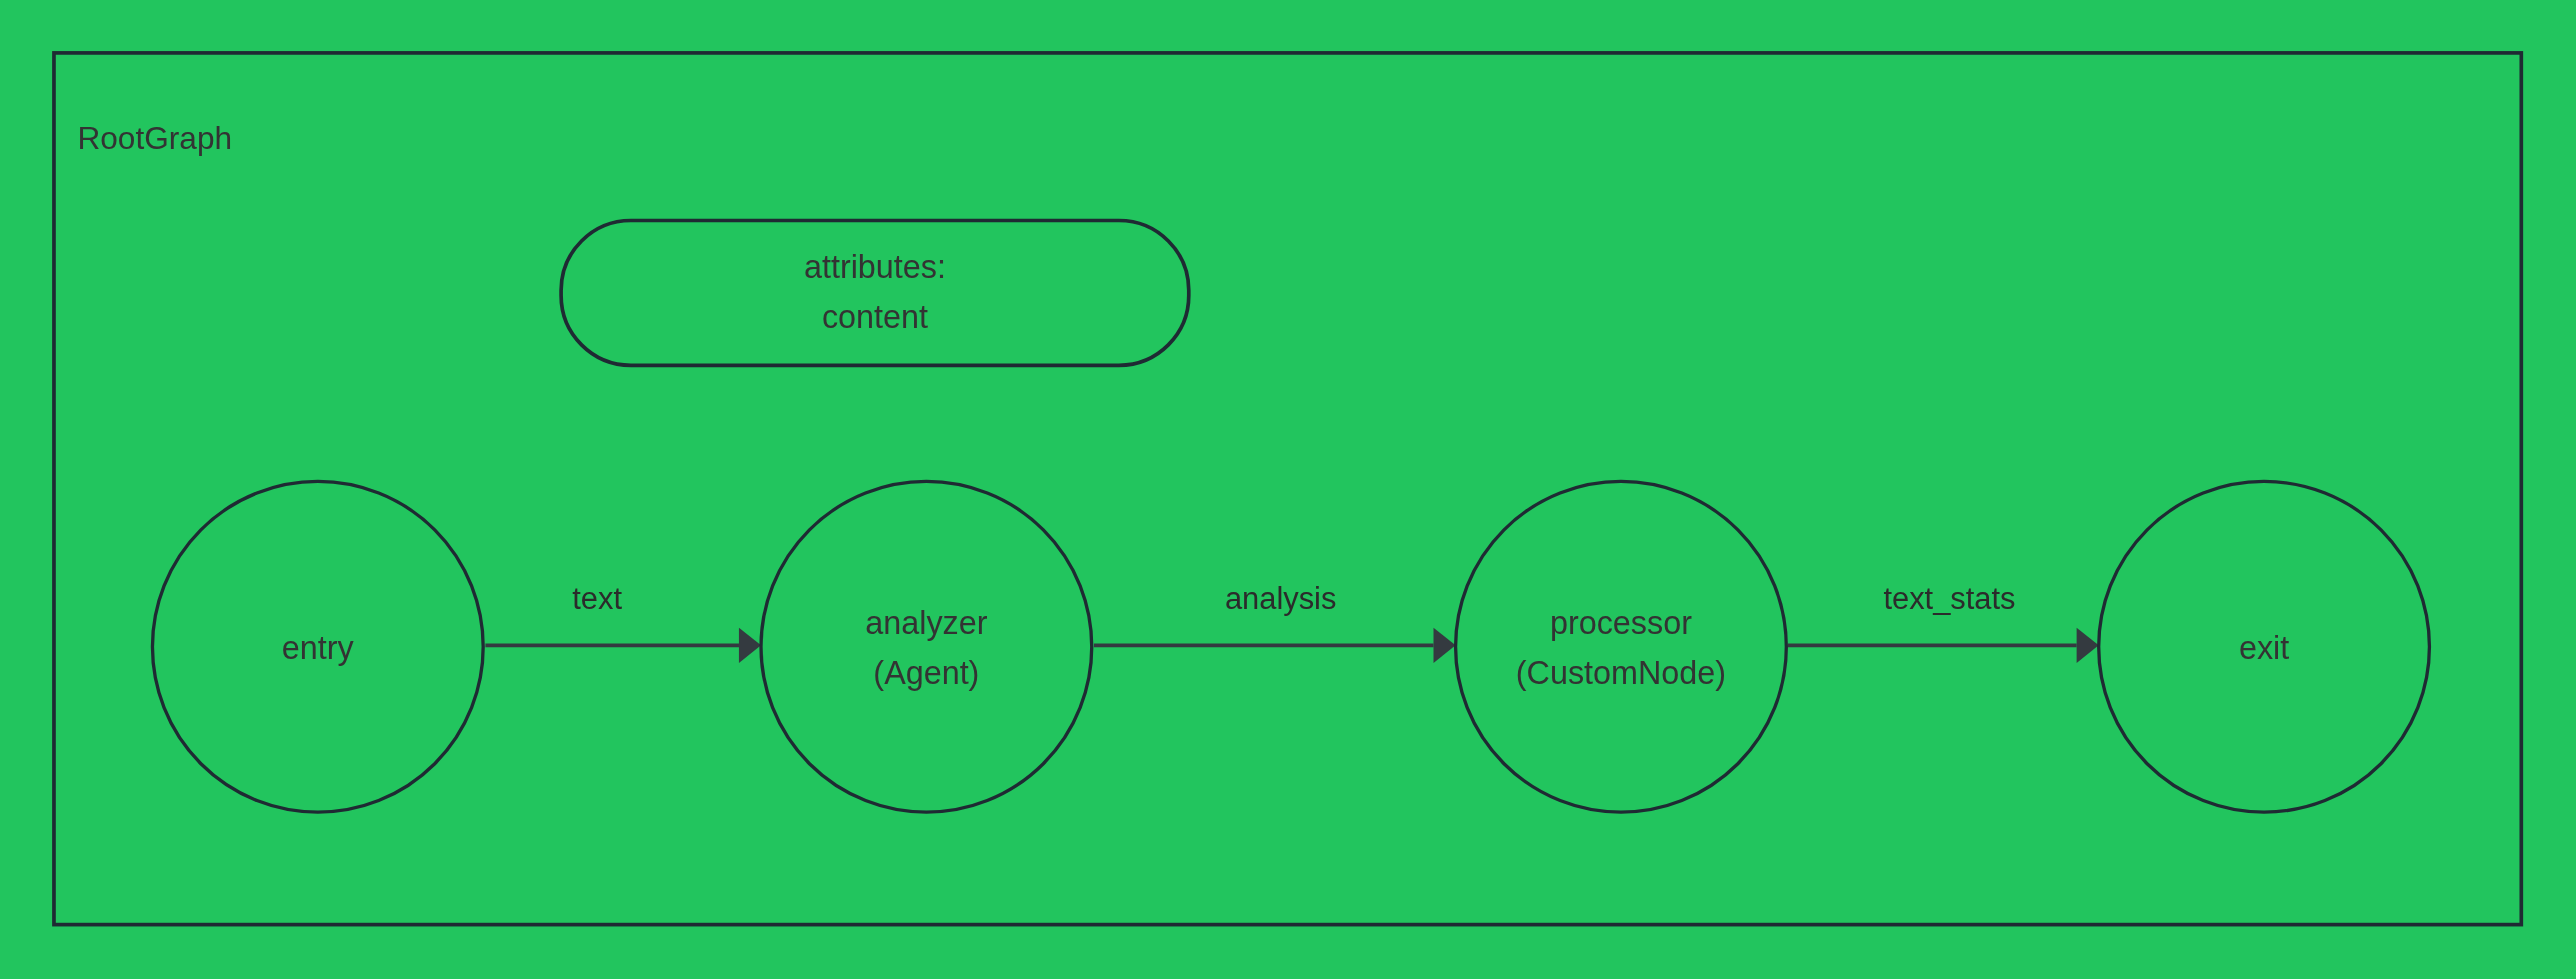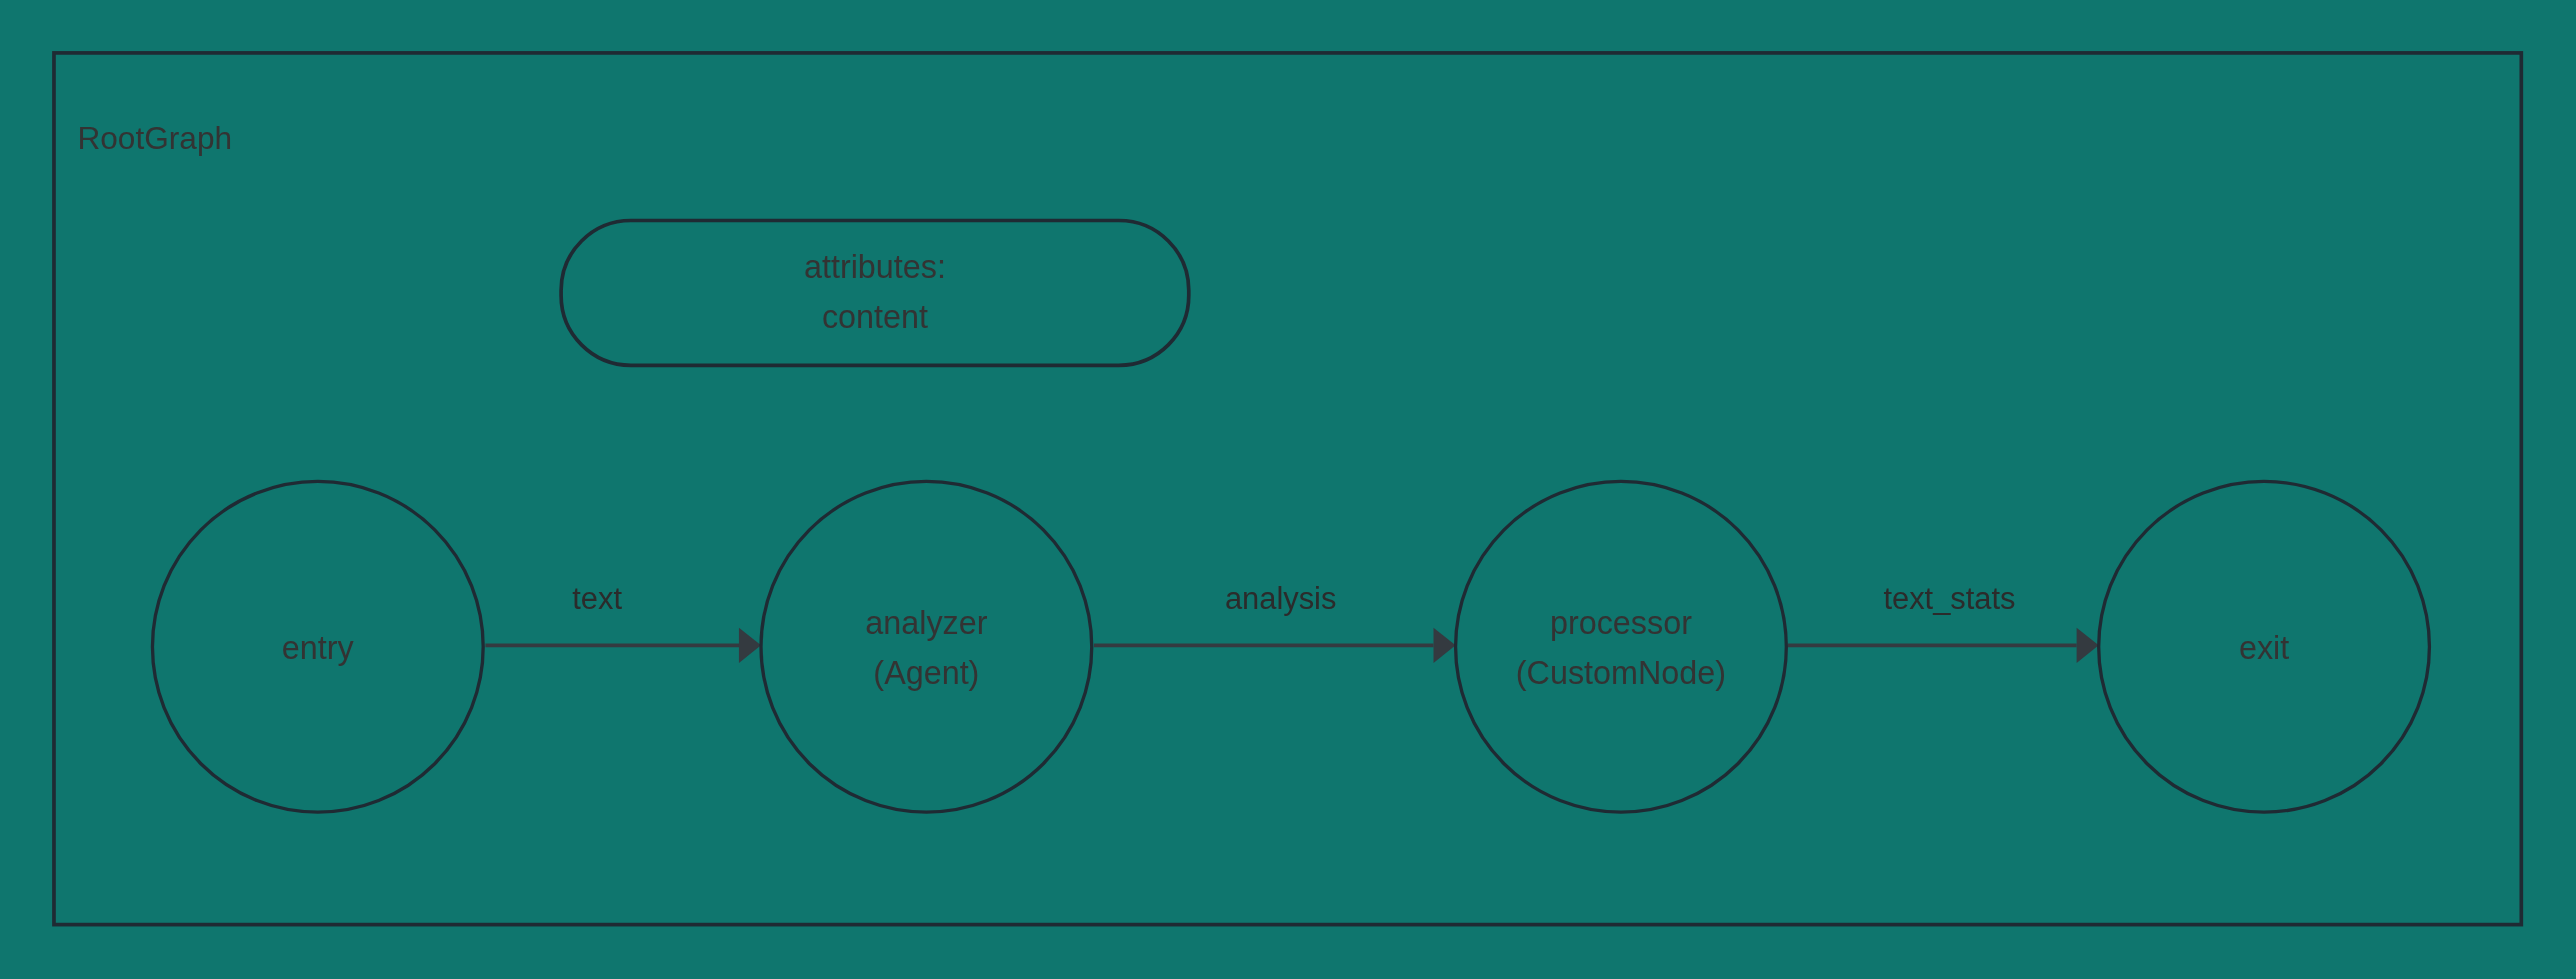--- a/index.html
+++ b/index.html
@@ -8,21 +8,21 @@
     padding: 0;
     background: #ffffff;
   }
   body {
     font-family: "Liberation Sans", sans-serif;
   }
   #stage {
     position: relative;
     width: 2576px;
     height: 979px;
-    background: #0f766e;
+    background: #22c55e;
     overflow: hidden;
   }
   #diagram-svg {
     position: absolute;
     left: 0;
     top: 0;
     width: 2576px;
     height: 979px;
     display: block;
   }

